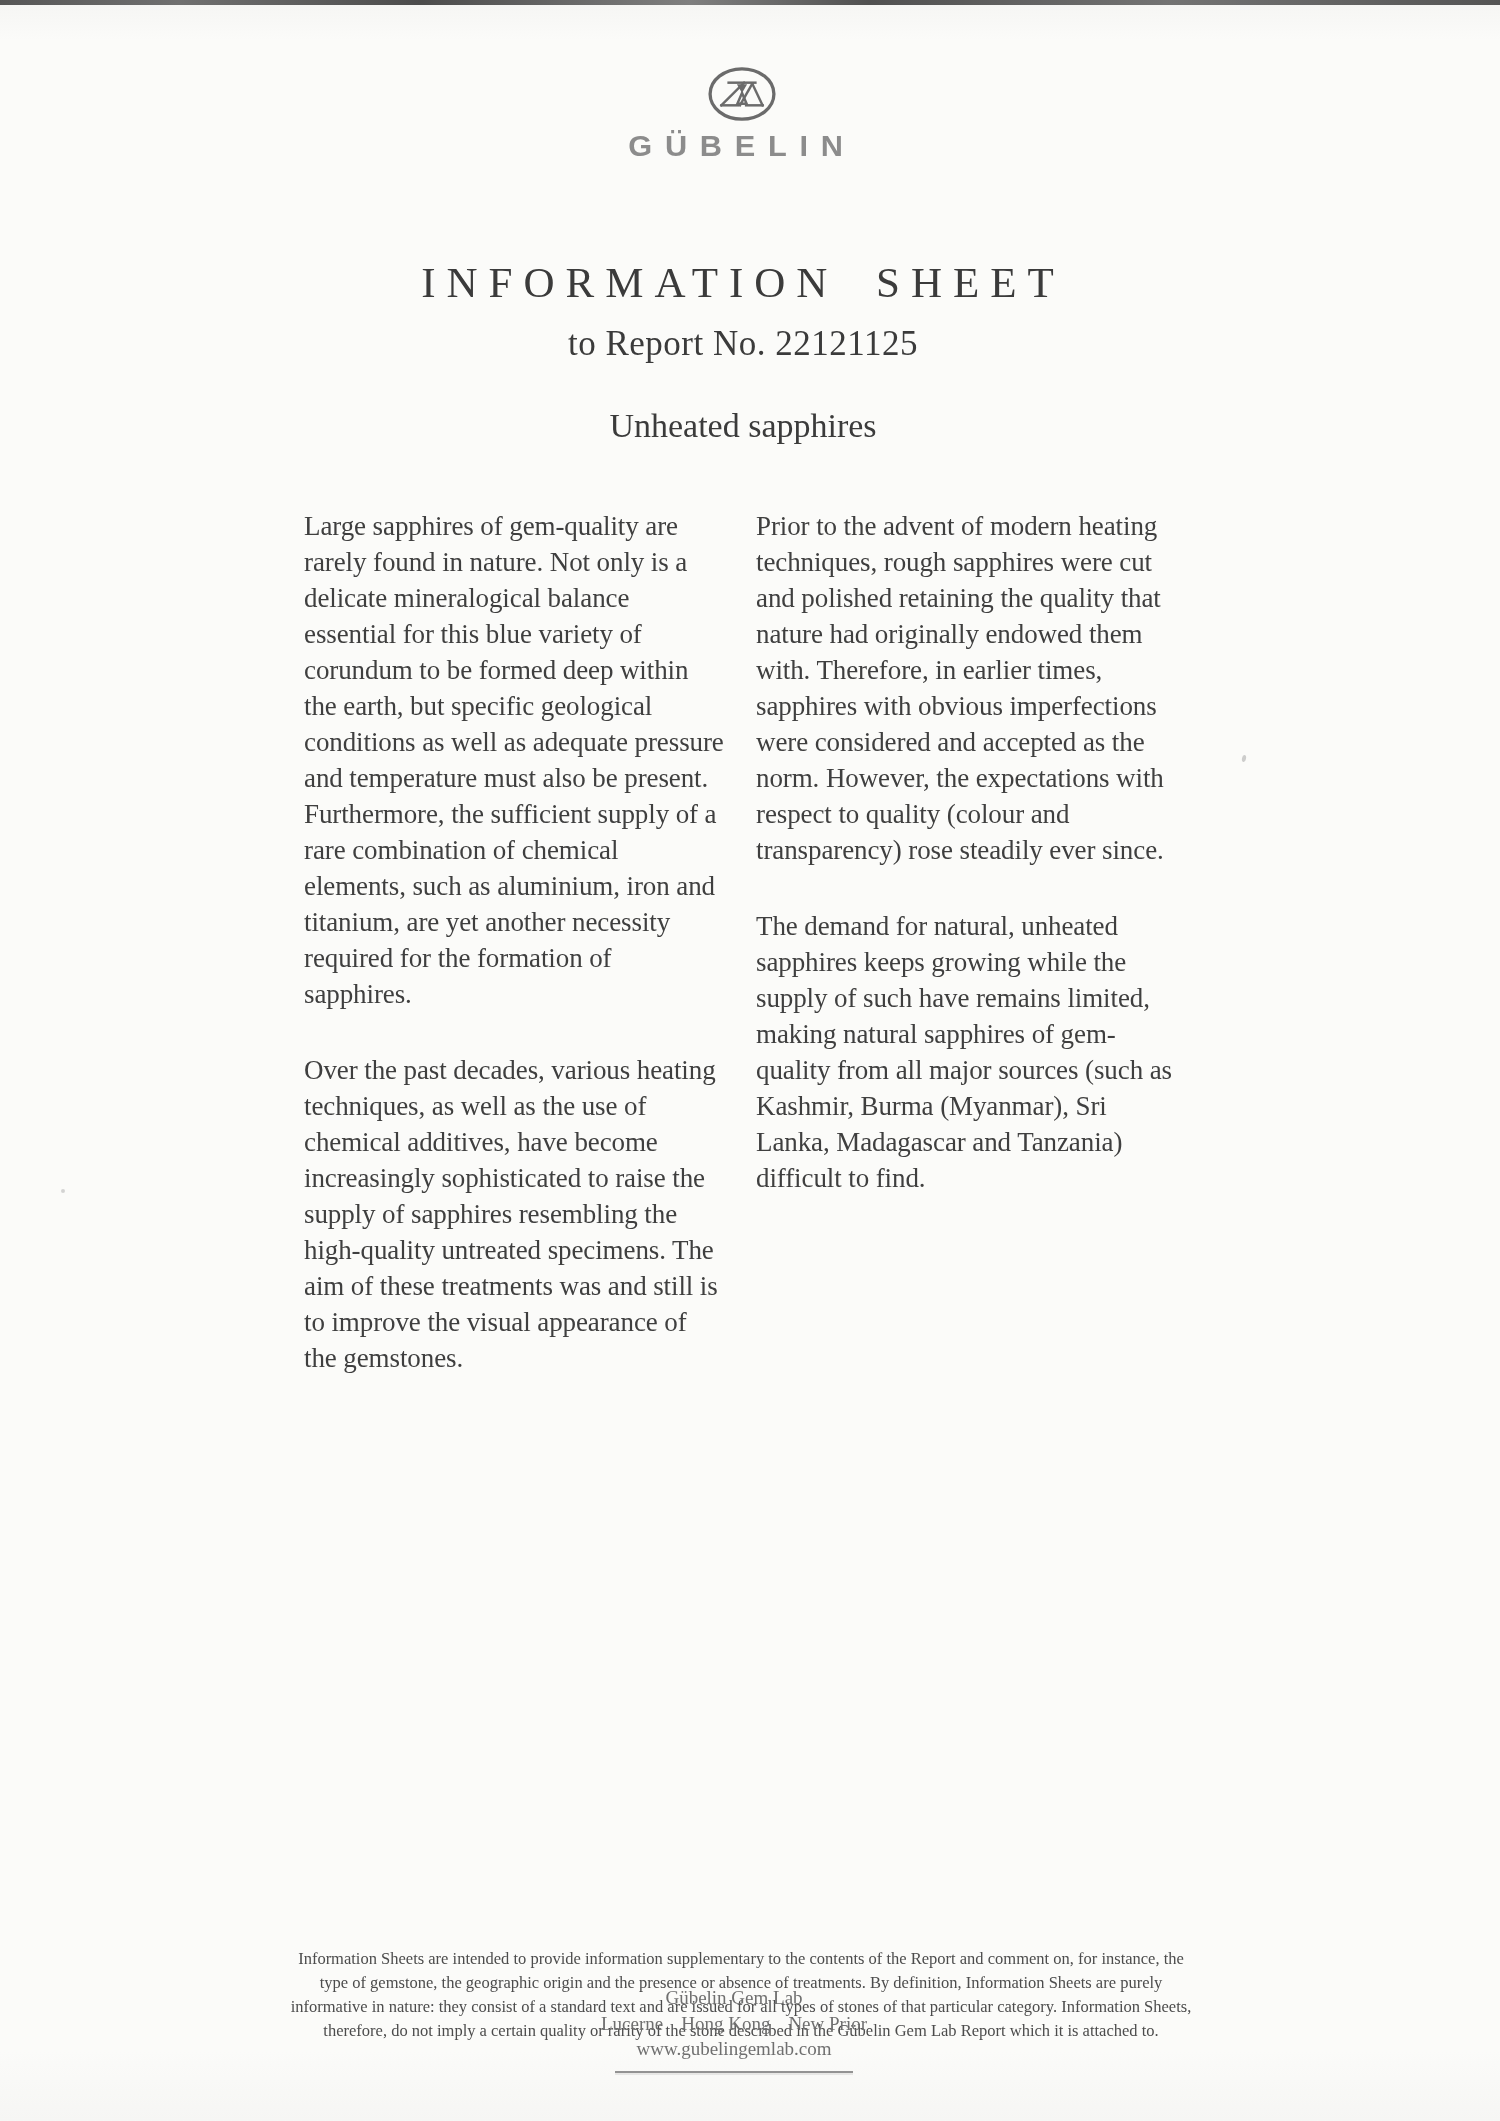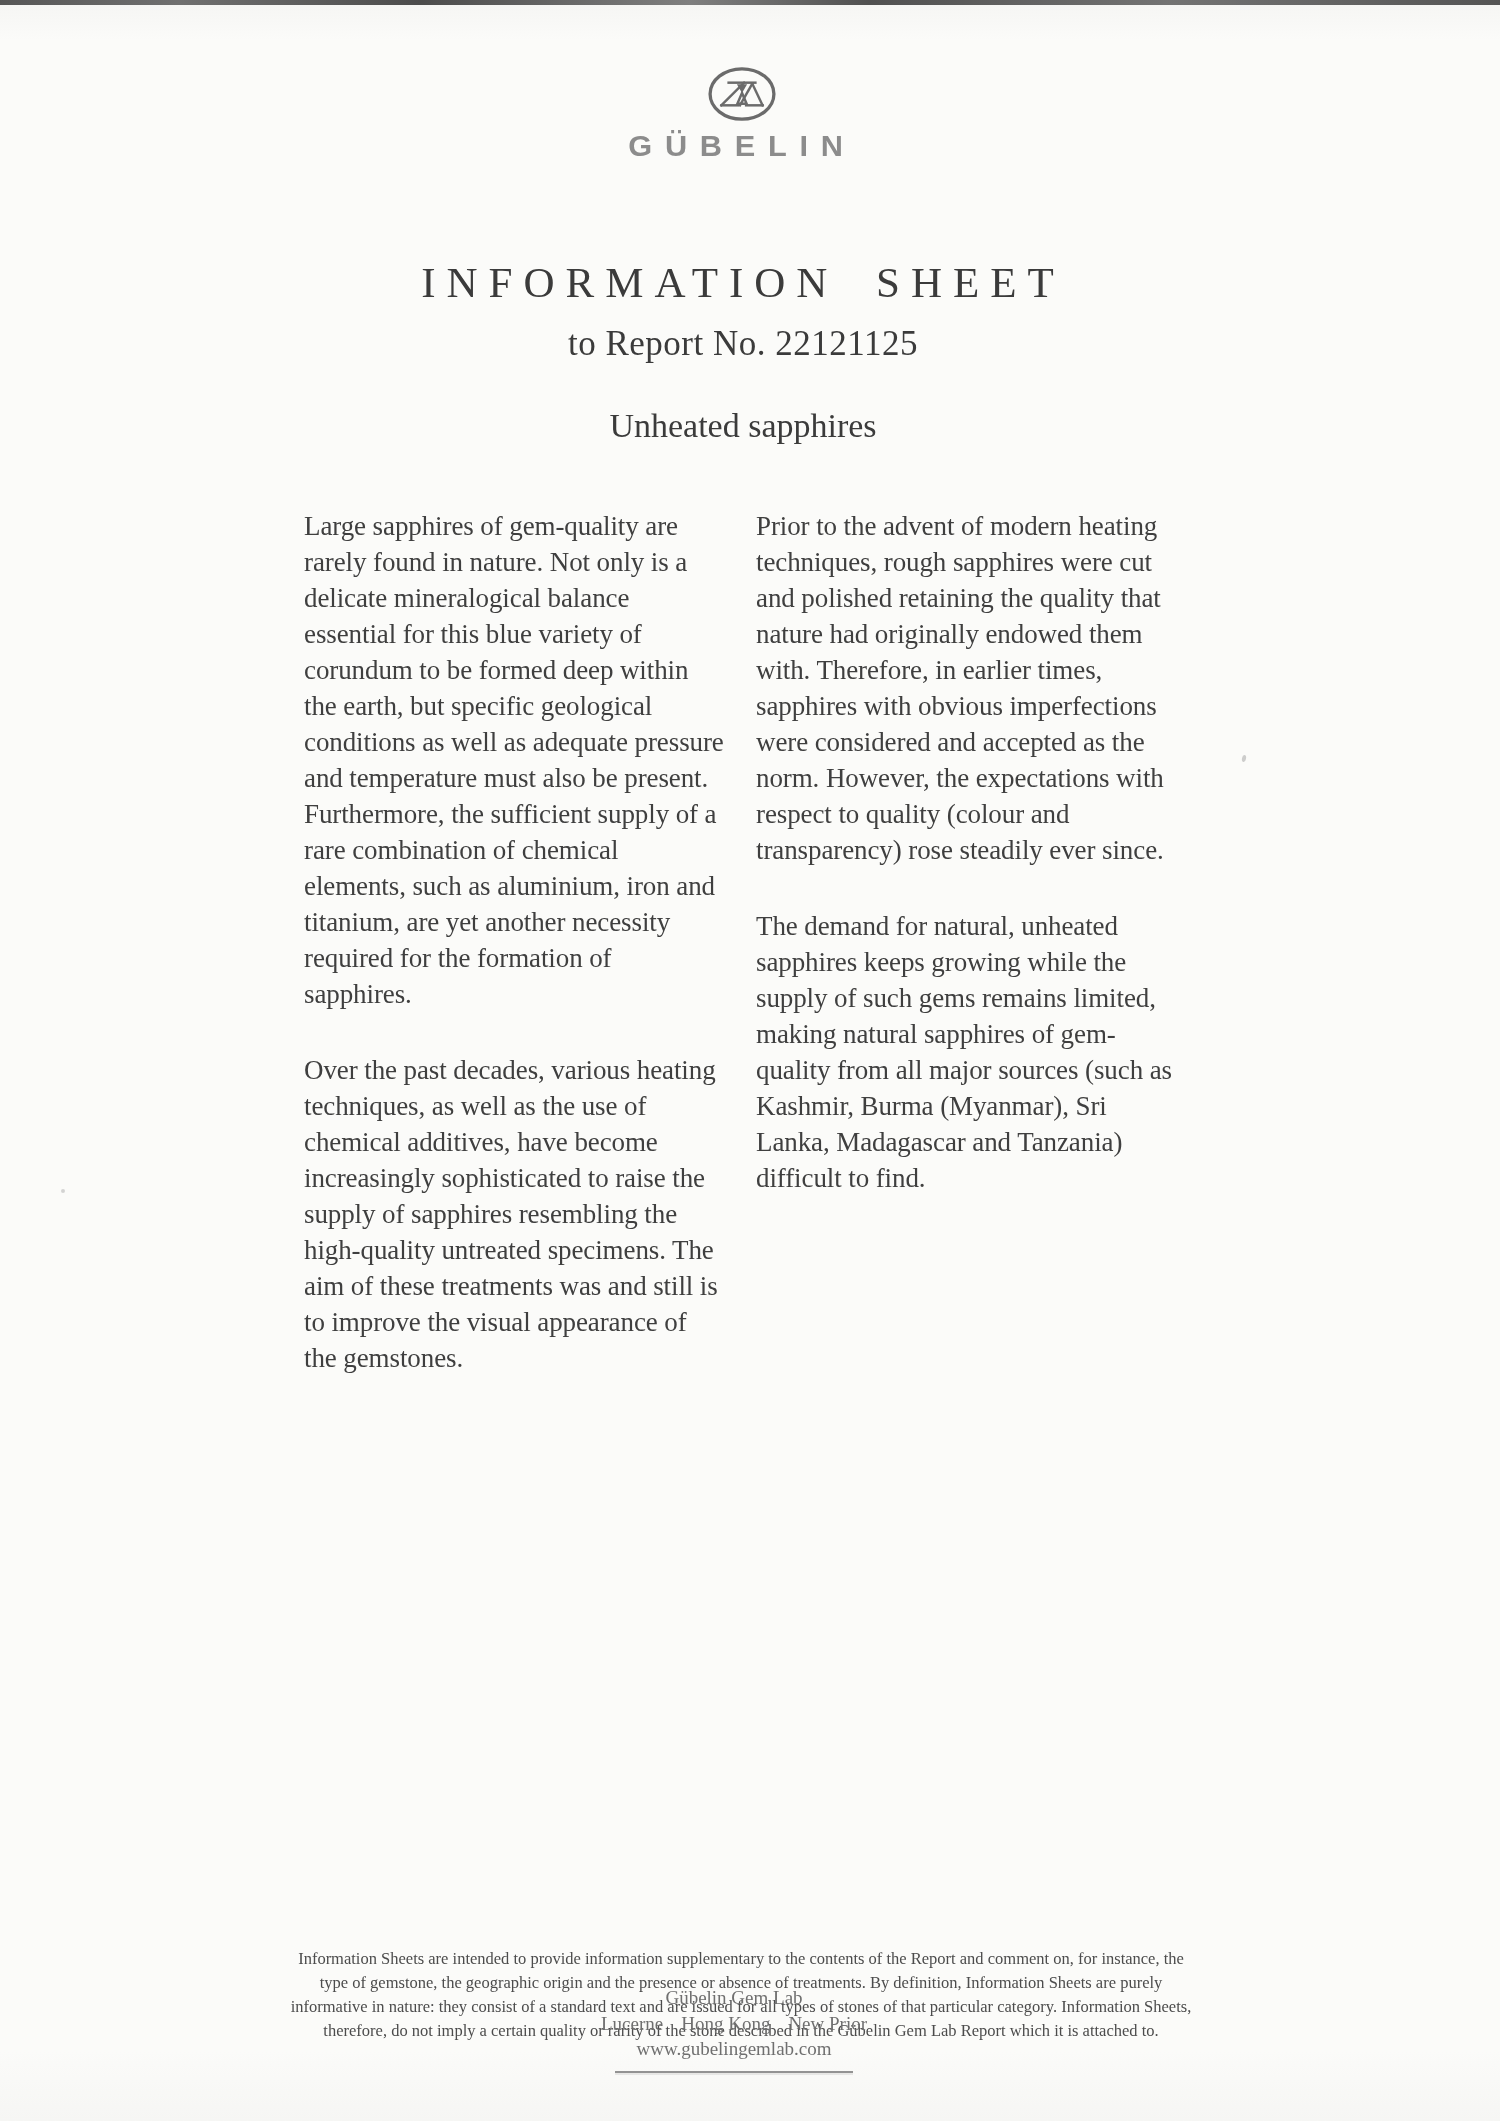--- a/index.html
+++ b/index.html
@@ -153,21 +153,21 @@
     <h3>Unheated sapphires</h3>
   </section>
 
   <main class="columns">
     <div class="col">
       <p>Large sapphires of gem-quality are rarely found in nature. Not only is a delicate mineralogical balance essential for this blue variety of corundum to be formed deep within the earth, but specific geological conditions as well as adequate pressure and temperature must also be present. Furthermore, the sufficient supply of a rare combination of chemical elements, such as aluminium, iron and titanium, are yet another necessity required for the formation of sapphires.</p>
       <p>Over the past decades, various heating techniques, as well as the use of chemical additives, have become increasingly sophisticated to raise the supply of sapphires resembling the high-quality untreated specimens. The aim of these treatments was and still is to improve the visual appearance of the gemstones.</p>
     </div>
     <div class="col">
       <p>Prior to the advent of modern heating techniques, rough sapphires were cut and polished retaining the quality that nature had originally endowed them with. Therefore, in earlier times, sapphires with obvious imperfections were considered and accepted as the norm. However, the expectations with respect to quality (colour and transparency) rose steadily ever since.</p>
-      <p>The demand for natural, unheated sapphires keeps growing while the supply of such gems remains limited, making natural sapphires of gem-quality from all major sources (such as Kashmir, Burma (Myanmar), Sri Lanka, Madagascar and Tanzania) difficult to find.</p>
+      <p>The demand for natural, unheated sapphires keeps growing while the supply of such have remains limited, making natural sapphires of gem-quality from all major sources (such as Kashmir, Burma (Myanmar), Sri Lanka, Madagascar and Tanzania) difficult to find.</p>
     </div>
   </main>
 
   <p class="disclaimer">Information Sheets are intended to provide information supplementary to the contents of the Report and comment on, for instance, the type of gemstone, the geographic origin and the presence or absence of treatments. By definition, Information Sheets are purely informative in nature: they consist of a standard text and are issued for all types of stones of that particular category. Information Sheets, therefore, do not imply a certain quality or rarity of the stone described in the Gübelin Gem Lab Report which it is attached to.</p>
 
   <footer class="lab-footer">
     <div>Gübelin Gem Lab</div>
     <div class="locations">
       <span>Lucerne</span><span>Hong Kong</span><span>New Prior</span>
     </div>

